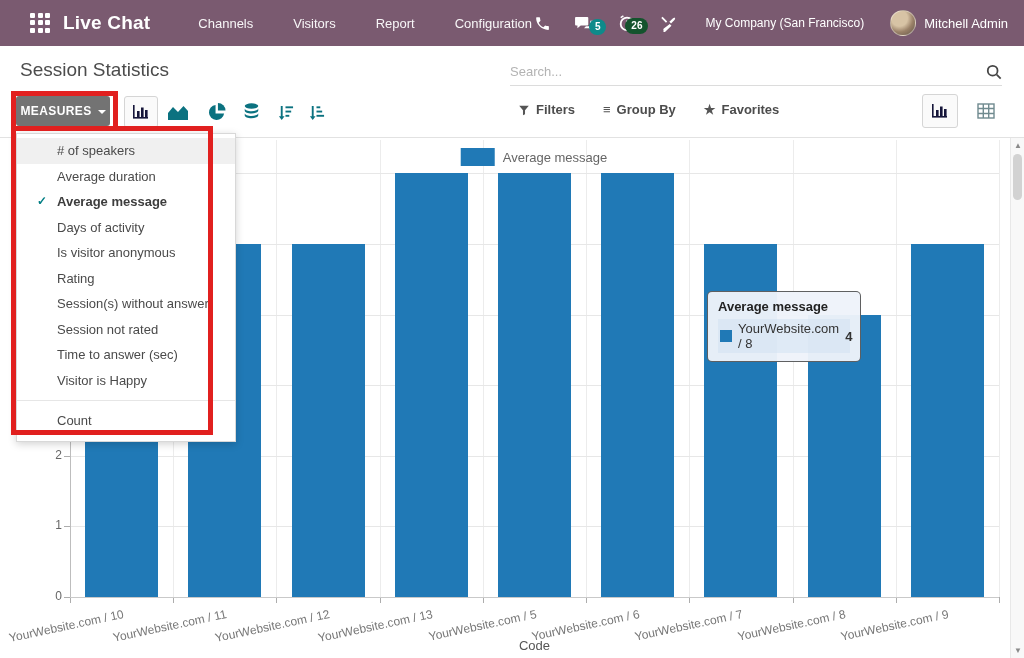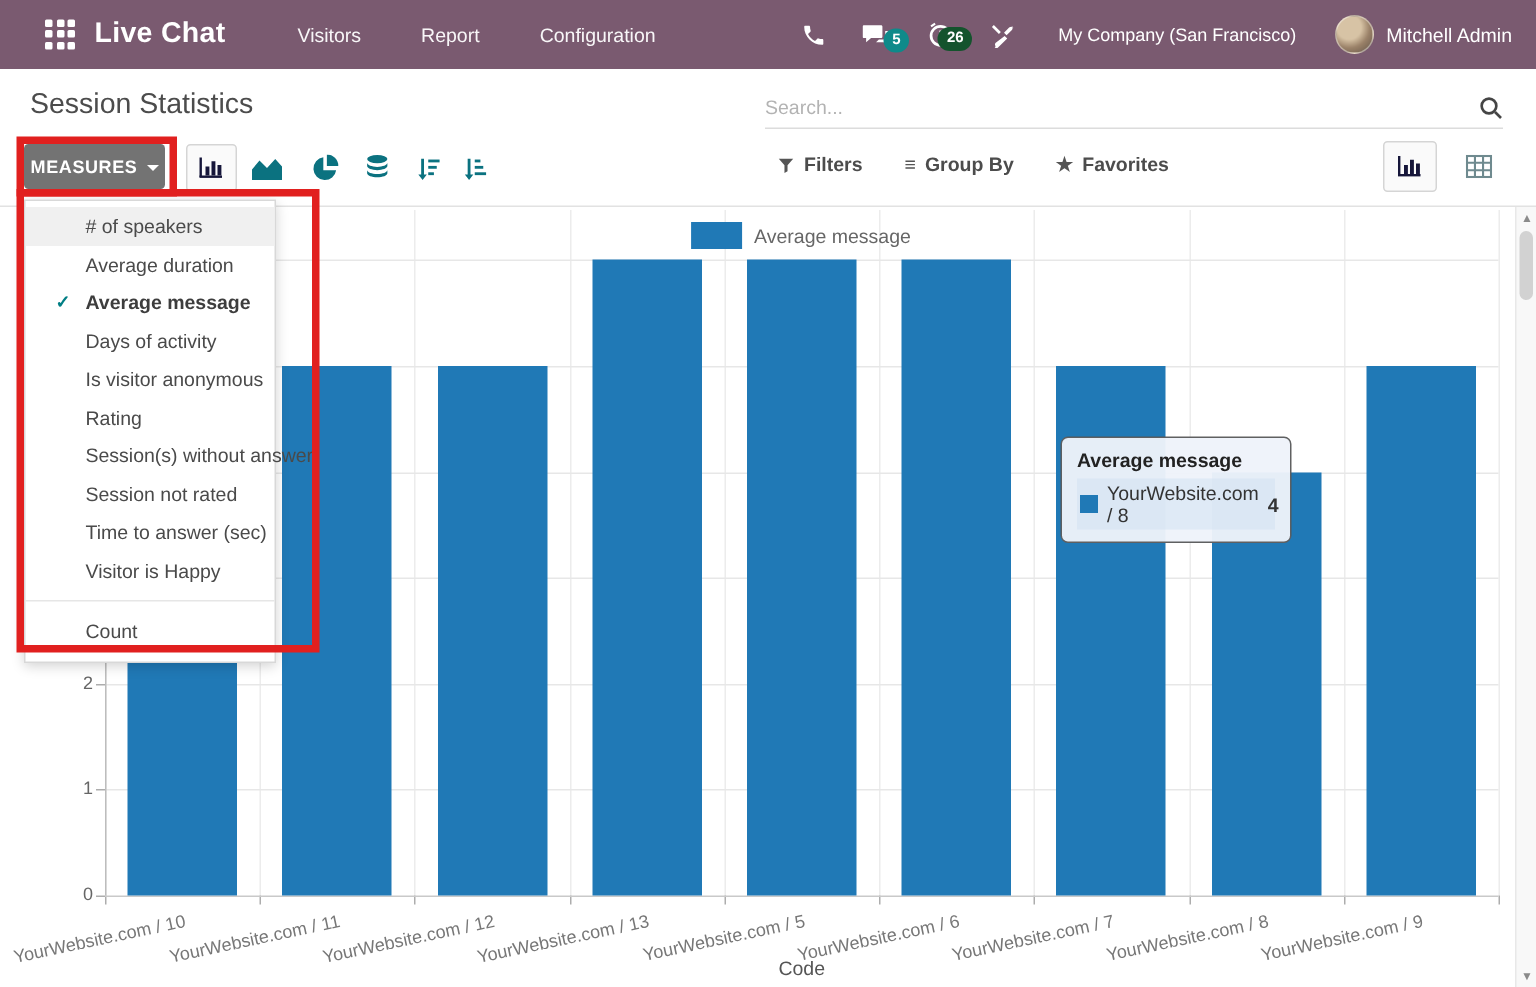--- a/index.html
+++ b/index.html
@@ -85,21 +85,21 @@
   .tt-swatch { width:12px; height:12px; margin-right:6px; flex:none; }
   .tt-val { font-weight:bold; margin-left:6px; }
 
   .scrollbar { position:absolute; right:0; top:0; width:14px; height:520px; background:#f8f8f8;
                border-left:1px solid #e8e8e8; z-index:7; }
   .scrollbar .arrow { position:absolute; left:0; width:14px; text-align:center; font-size:8px; color:#8a8a8a; cursor:pointer; }
   .scrollbar .thumb { position:absolute; left:2px; top:16px; width:9px; height:46px;
                       background:#d2d2d2; border-radius:5px; cursor:grab; }
 
   
-  .dropdown { position:absolute; left:16px; top:133px; width:168px; background:#fff;
+  .dropdown { position:absolute; left:16px; top:133px; width:220px; background:#fff;
               border:1px solid #d8d8d8; box-shadow:0 2px 8px rgba(0,0,0,.18);
               padding:4px 0 7px 0; z-index:10; }
   .menu-item { position:relative; height:25.5px; line-height:25.5px; padding-left:40px;
                font-size:13px; color:#4a4a4a; cursor:pointer; white-space:nowrap; }
   .menu-item.hover { background:#f0f0f0; }
   .menu-item.checked { font-weight:bold; color:#3d3d3d; }
   .menu-item .check { position:absolute; left:20px; color:#017e84; font-weight:bold; font-size:12px; }
   .menu-divider { border-top:1px solid #e6e6e6; margin:7px 0; }
 
   
@@ -118,20 +118,21 @@
         <span></span>
         <span></span>
         <span></span>
         <span></span>
         <span></span>
         <span></span>
         <span></span>
     </div>
     <div class="app-name">Live Chat</div>
     <nav class="nav-menu" id="nav-menus">
+        <div class="nav-item">Channels</div>
         <div class="nav-item">Visitors</div>
         <div class="nav-item">Report</div>
         <div class="nav-item">Configuration</div>
       </nav>
   </div>
   <div class="nav-right">
     <div class="nav-ic">
       <svg width="17" height="17" viewBox="0 0 24 24" fill="currentColor">
           <path d="M6.6 10.8c1.5 2.9 3.7 5.1 6.6 6.6l2.2-2.2c.3-.3.7-.4 1-.2 1.2.4 2.4.6 3.6.6.6 0 1 .4 1 1V20c0 .6-.4 1-1 1C10.6 21 3 13.4 3 4c0-.6.4-1 1-1h3.5c.6 0 1 .4 1 1 0 1.3.2 2.5.6 3.6.1.4 0 .7-.2 1l-2.3 2.2z"></path>
         </svg>

